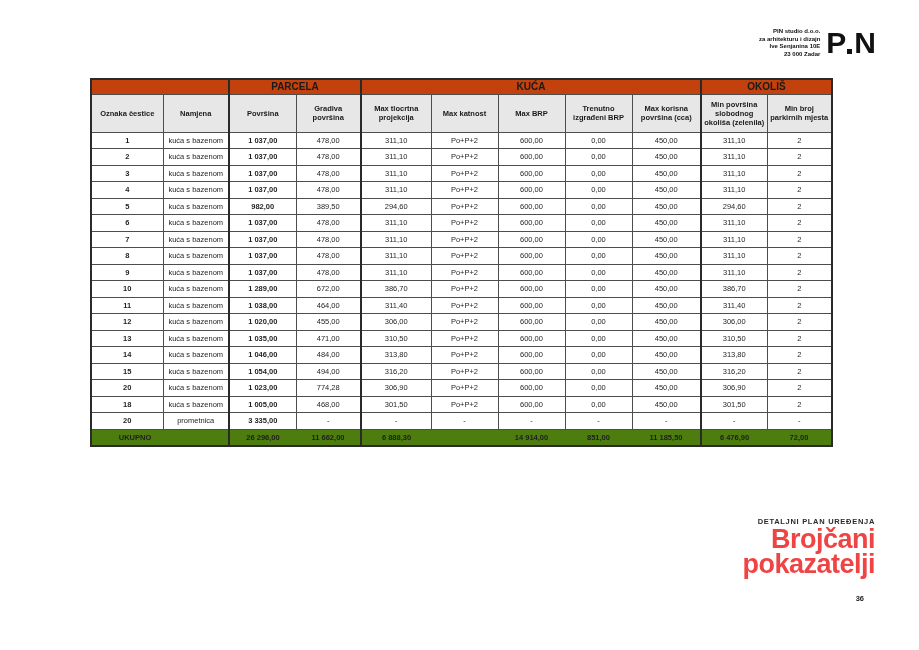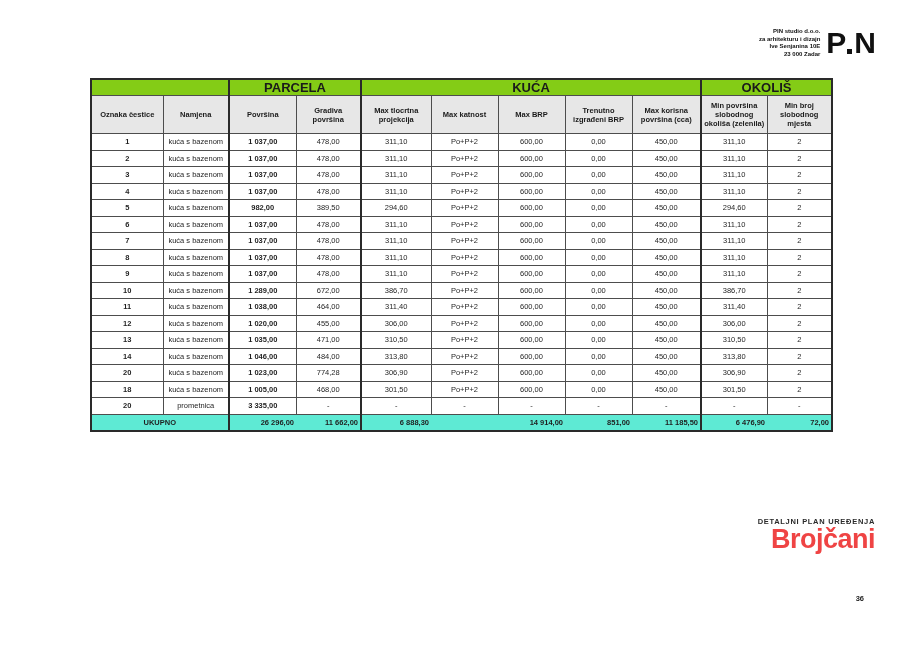--- a/index.html
+++ b/index.html
@@ -24,30 +24,29 @@
     position: absolute; left: 90px; top: 78px;
     border-collapse: collapse; table-layout: fixed;
     border: 2px solid #2a2a2a;
   }
   .doc-table th, .doc-table td {
     border: 1px solid #4d4d4d;
     text-align: center; vertical-align: middle;
     overflow: hidden;
     padding: 0 2px;
   }
-  .group-th { background: #84cc16; font-size: 13px; font-weight: bold; height: 15px; white-space: nowrap; }
+  .group-th { background: #c2410c; font-size: 10px; font-weight: bold; height: 15px; white-space: nowrap; }
   .col-th   { background: #e7e7e7; font-size: 7.5px; font-weight: bold; height: 38px; white-space: normal; line-height: 9px; }
   .doc-table td { font-size: 7.5px; height: 16.5px; white-space: nowrap; color: #1f1f1f; }
   .gb { border-left: 2px solid #2a2a2a !important; }
   .b  { font-weight: bold; }
   .total-row td {
-    background: #5eead4; font-weight: bold; height: 17px;
+    background: #4d7c0f; font-weight: bold; height: 17px;
     border-left: none; border-right: none;
     border-top: 1px solid #4d4d4d;
-    text-align: right;
   }
   .total-row td.gb { border-left: 2px solid #2a2a2a !important; }
   .total-row td.total-label { padding-right: 52px; }
 
   
   .footer-kicker {
     position: absolute; top: 517px; right: 44px;
     font-size: 7.5px; font-weight: bold; letter-spacing: 0.7px; color: #2a2a2a; margin-left: 12px;
   }
   .footer-title {
@@ -104,21 +103,21 @@
           <th class="col-th">Oznaka čestice</th>
           <th class="col-th">Namjena</th>
           <th class="col-th gb">Površina</th>
           <th class="col-th">Gradiva površina</th>
           <th class="col-th gb">Max tlocrtna projekcija</th>
           <th class="col-th">Max katnost</th>
           <th class="col-th">Max BRP</th>
           <th class="col-th">Trenutno izgrađeni BRP</th>
           <th class="col-th">Max korisna površina (cca)</th>
           <th class="col-th gb">Min površina slobodnog okoliša (zelenila)</th>
-          <th class="col-th">Min broj slobodnog mjesta</th>
+          <th class="col-th">Min broj parkirnih mjesta</th>
         </tr>
     </thead>
     <tbody>
         <tr>
           <td class="b">1</td>
           <td class="">kuća s bazenom</td>
           <td class="gb b">1 037,00</td>
           <td class="">478,00</td>
           <td class="gb">311,10</td>
           <td class="">Po+P+2</td>
@@ -288,20 +287,33 @@
           <td class="b">14</td>
           <td class="">kuća s bazenom</td>
           <td class="gb b">1 046,00</td>
           <td class="">484,00</td>
           <td class="gb">313,80</td>
           <td class="">Po+P+2</td>
           <td class="">600,00</td>
           <td class="">0,00</td>
           <td class="">450,00</td>
           <td class="gb">313,80</td>
+          <td class="">2</td>
+        </tr>
+        <tr>
+          <td class="b">15</td>
+          <td class="">kuća s bazenom</td>
+          <td class="gb b">1 054,00</td>
+          <td class="">494,00</td>
+          <td class="gb">316,20</td>
+          <td class="">Po+P+2</td>
+          <td class="">600,00</td>
+          <td class="">0,00</td>
+          <td class="">450,00</td>
+          <td class="gb">316,20</td>
           <td class="">2</td>
         </tr>
         <tr>
           <td class="b">20</td>
           <td class="">kuća s bazenom</td>
           <td class="gb b">1 023,00</td>
           <td class="">774,28</td>
           <td class="gb">306,90</td>
           <td class="">Po+P+2</td>
           <td class="">600,00</td>
@@ -347,16 +359,17 @@
           <td class="">11 185,50</td>
           <td class="gb">6 476,90</td>
           <td class="">72,00</td>
         </tr>
       </tbody>
   </table>
 
   <div class="footer-kicker">DETALJNI PLAN UREĐENJA</div>
   <div class="footer-title">
     <div>Brojčani</div>
+    <div>pokazatelji</div>
   </div>
   <div class="page-number">36</div>
 
 </div>
 
 </body></html>

